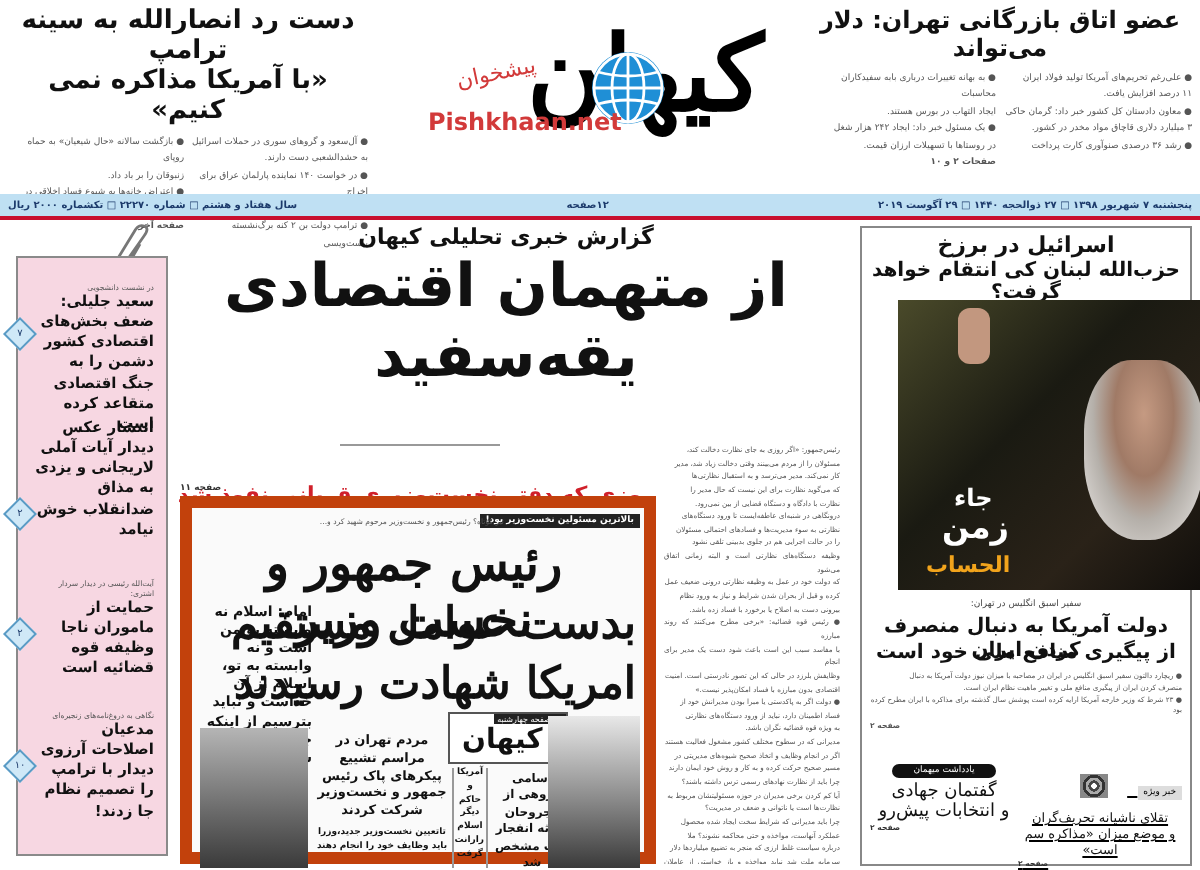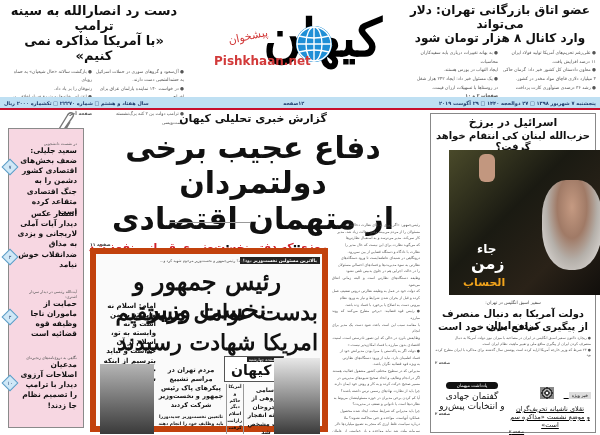--- a/index.html
+++ b/index.html
@@ -56,21 +56,20 @@
           <path d="M3 26 Q18 22 33 26"></path>
         </g>
       </svg>
   </div>
   <div class="abs" style="left:28px;top:22px;font-size:11px;color:#d23a3a;transform:rotate(-12deg);">پیشخوان</div>
   <div class="abs" style="left:14px;top:46px;font-size:12px;color:#d23a3a;direction:ltr;font-weight:bold;text-align:right;">Pishkhaan.net</div>
 </div>
 
 <div class="abs" style="left:404px;top:4px;width:192px;height:90px;">
   <div class="hd-title" style="font-size:12px;">عضو اتاق بازرگانی تهران: دلار می‌تواند</div>
-  <div class="hd-title" style="font-size:12px;">وارد کانال ۸ هزار تومان شود</div>
   <div style="display:flex;gap:4px;margin-top:4px;">
     <div class="bullets" style="flex:1;">
       <div>● علی‌رغم تحریم‌های آمریکا تولید فولاد ایران</div>
       <div>۱۱ درصد افزایش یافت.</div>
       <div>● معاون دادستان کل کشور خبر داد: گرمان حاکی</div>
       <div>۳ میلیارد دلاری قاچاق مواد مخدر در کشور.</div>
       <div>● رشد ۳۶ درصدی صنوآوری کارت پرداخت</div>
     </div>
     <div class="bullets" style="flex:1;">
       <div>● به بهانه تغییرات درباری بابه سفیدکاران محاسبات</div>
@@ -122,21 +121,20 @@
     <div class="kick">نگاهی به دروغ‌نامه‌های زنجیره‌ای</div>
     <div class="ttl">مدعیان اصلاحات آرزوی دیدار با ترامپ را تصمیم نظام جا زدند!</div>
   </div>
   <div class="badge" style="top:248px;">
       <span>۱۰</span>
     </div>
 </div>
 
 <div class="abs" style="left:88px;top:110px;width:330px;">
   <div style="text-align:center;font-size:11px;font-weight:bold;color:#111;margin-top:2px;">گزارش خبری تحلیلی کیهان</div>
-  <div class="hd-title" style="font-size:30px;margin-top:6px;letter-spacing:-1px;">دفاع عجیب برخی دولتمردان</div>
   <div class="hd-title" style="font-size:30px;margin-top:2px;letter-spacing:-1px;">از متهمان اقتصادی یقه‌سفید</div>
 </div>
 <div class="abs" style="left:170px;top:222px;width:80px;height:1px;background:#999;"></div>
 <div class="abs" style="left:88px;top:226px;width:240px;text-align:center;font-size:11px;font-weight:bold;color:#d0202a;margin-top:15px;">روزی که دفتر نخست‌وزیری قربانی نفوذ شد</div>
 <div class="abs pageref" style="left:90px;top:242px;">صفحه ۱۱</div>
 
 <div class="abs textcol" style="left:332px;top:222px;width:88px;height:210px;overflow:hidden;font-size:3.6px;line-height:1.85;">
   <div>رئیس‌جمهور: «اگر روزی به جای نظارت دخالت کند،</div>
   <div>مسئولان را از مردم می‌بینند وقتی دخالت زیاد شد، مدیر</div>
   <div>کار نمی‌کند. مدیر می‌ترسد و به استقبال نظارتی‌ها</div>
@@ -209,21 +207,21 @@
     <div style="font-size:3.6px;line-height:1.6;">● ریچارد دالتون سفیر اسبق انگلیس در ایران در مصاحبه با میزان نیوز دولت آمریکا به دنبال</div>
     <div style="font-size:3.6px;line-height:1.6;">منصرف کردن ایران از پیگیری منافع ملی و تغییر ماهیت نظام ایران است.</div>
     <div style="font-size:3.6px;line-height:1.6;">● ۲۳ شرط که وزیر خارجه آمریکا ارایه کرده است پوشش سال گذشته برای مذاکره با ایران مطرح کرده بود</div>
     <div class="pageref" style="text-align:left;font-size:3.8px;">صفحه ۲</div>
   </div>
 
   <div class="abs" style="right:4px;top:268px;width:82px;height:48px;text-decoration:underline;">
     <div style="display:inline-block;background:#ddd;font-size:4.5px;padding:1px 3px;">خبر ویژه</div>
     <div style="display:inline-block;width:14px;height:12px;margin-right:10px;background:radial-gradient(circle,#fff 0 15%,#444 16% 30%,#aaa 31% 45%,#333 46% 60%,#888 61%);vertical-align:middle;"></div>
     <div style="font-size:6.5px;text-align:center;margin-top:4px;color:#111;">تقلای ناشیانه تحریف‌گران</div>
-    <div style="font-size:6.5px;text-align:center;color:#111;">و موضع نشست «مذاکره سم است»</div>
+    <div style="font-size:6.5px;text-align:center;color:#111;">و موضع میزان «مذاکره سم است»</div>
     <div class="pageref" style="font-size:3.8px;text-align:left;">صفحه ۲</div>
   </div>
   <div class="abs" style="left:4px;top:268px;width:74px;height:48px;">
     <div style="margin:0 auto;width:52px;text-align:center;background:#111;color:#fff;border-radius:4px;font-size:4.5px;padding:1px 0;">یادداشت میهمان</div>
     <div style="font-size:9px;text-align:center;margin-top:2px;color:#111;">گفتمان جهادی</div>
     <div style="font-size:9px;text-align:center;color:#111;">و انتخابات پیش‌رو</div>
     <div class="pageref" style="font-size:3.8px;text-align:left;">صفحه ۲</div>
   </div>
 </div>
 

